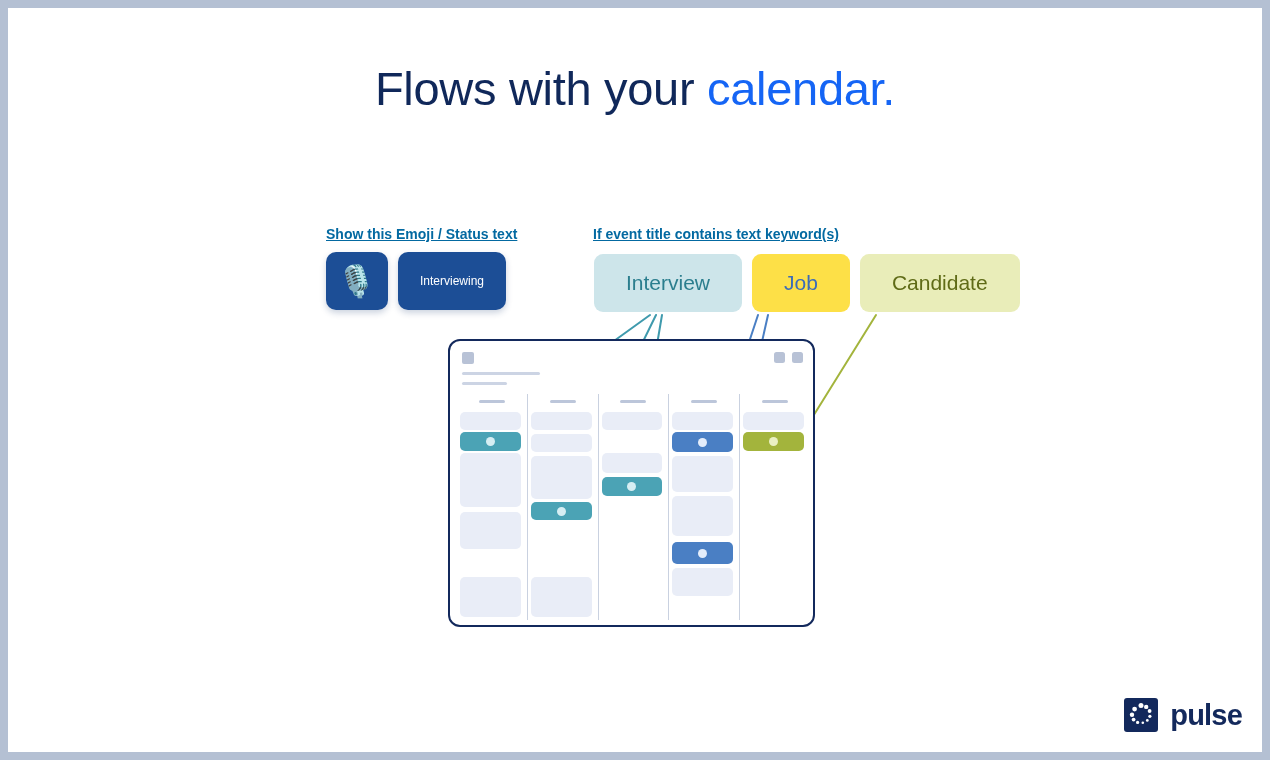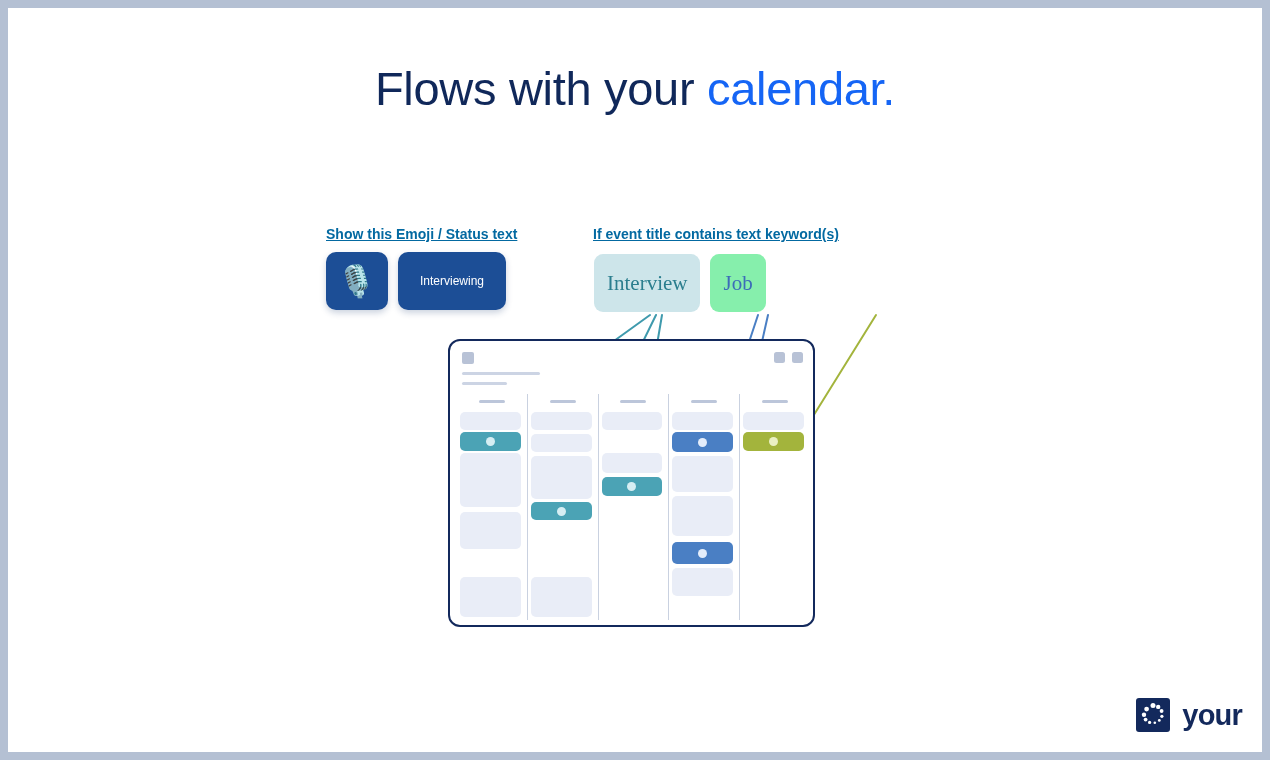--- a/index.html
+++ b/index.html
@@ -73,27 +73,26 @@
     left: 586px; top: 246px;
     display: flex;
     gap: 10px;
   }
   .chip {
     height: 58px;
     border-radius: 9px;
     display: flex;
     align-items: center;
     justify-content: center;
-    padding: 0 13px;
+    padding: 0 32px;
     font-size: 21px;
     white-space: nowrap;
-    font-family: Liberation Serif, serif;
   }
   .chip-teal   { background: #cde5ea; color: #2b7e8e; }
-  .chip-blue   { background: #86efac; color: #3c6cb8; }
+  .chip-blue   { background: #fde047; color: #3c6cb8; }
   .chip-olive  { background: #e9edb9; color: #5f6b17; }
 
   
   #connectors {
     position: absolute;
     left: 0; top: 0;
     width: 1254px; height: 744px;
     pointer-events: none;
   }
 
@@ -215,20 +214,21 @@
   <div class="panel-label" id="label-keyword">If event title contains text keyword(s)</div>
 
   <div class="status-row">
     <div class="pill-dark" id="emoji-chip">🎙️</div>
     <div class="pill-dark" id="status-chip">Interviewing</div>
   </div>
 
   <div class="keyword-row">
     <div class="chip chip-teal">Interview</div>
     <div class="chip chip-blue">Job</div>
+    <div class="chip chip-olive">Candidate</div>
   </div>
 
   <svg id="connectors" viewBox="0 0 1254 744" width="1254" height="744">
       <line x1="642" y1="307" x2="477" y2="426" stroke="#3f9aad" stroke-width="2" stroke-linecap="round"></line>
       <line x1="648" y1="307" x2="552" y2="503" stroke="#3f9aad" stroke-width="2" stroke-linecap="round"></line>
       <line x1="654" y1="307" x2="625" y2="479" stroke="#3f9aad" stroke-width="2" stroke-linecap="round"></line>
       <line x1="750" y1="307" x2="701" y2="455" stroke="#4a7fc4" stroke-width="2" stroke-linecap="round"></line>
       <line x1="760" y1="307" x2="701" y2="569" stroke="#4a7fc4" stroke-width="2" stroke-linecap="round"></line>
       <line x1="868" y1="307" x2="776" y2="455" stroke="#a3b43c" stroke-width="2" stroke-linecap="round"></line>
     </svg>
@@ -299,16 +299,16 @@
         <circle cx="25.6" cy="13.0" r="1.9" fill="#ffffff"></circle>
         <circle cx="25.9" cy="18.3" r="1.6" fill="#ffffff"></circle>
         <circle cx="23.3" cy="22.4" r="1.4" fill="#ffffff"></circle>
         <circle cx="18.8" cy="24.7" r="1.3" fill="#ffffff"></circle>
         <circle cx="13.6" cy="24.4" r="1.6" fill="#ffffff"></circle>
         <circle cx="9.6" cy="21.6" r="1.9" fill="#ffffff"></circle>
         <circle cx="8.0" cy="16.7" r="2.2" fill="#ffffff"></circle>
         <circle cx="10.6" cy="11.1" r="2.4" fill="#ffffff"></circle>
       </svg>
     </div>
-    <div class="logo-word">your</div>
+    <div class="logo-word">pulse</div>
   </div>
 
 </div>
 
 </body></html>

